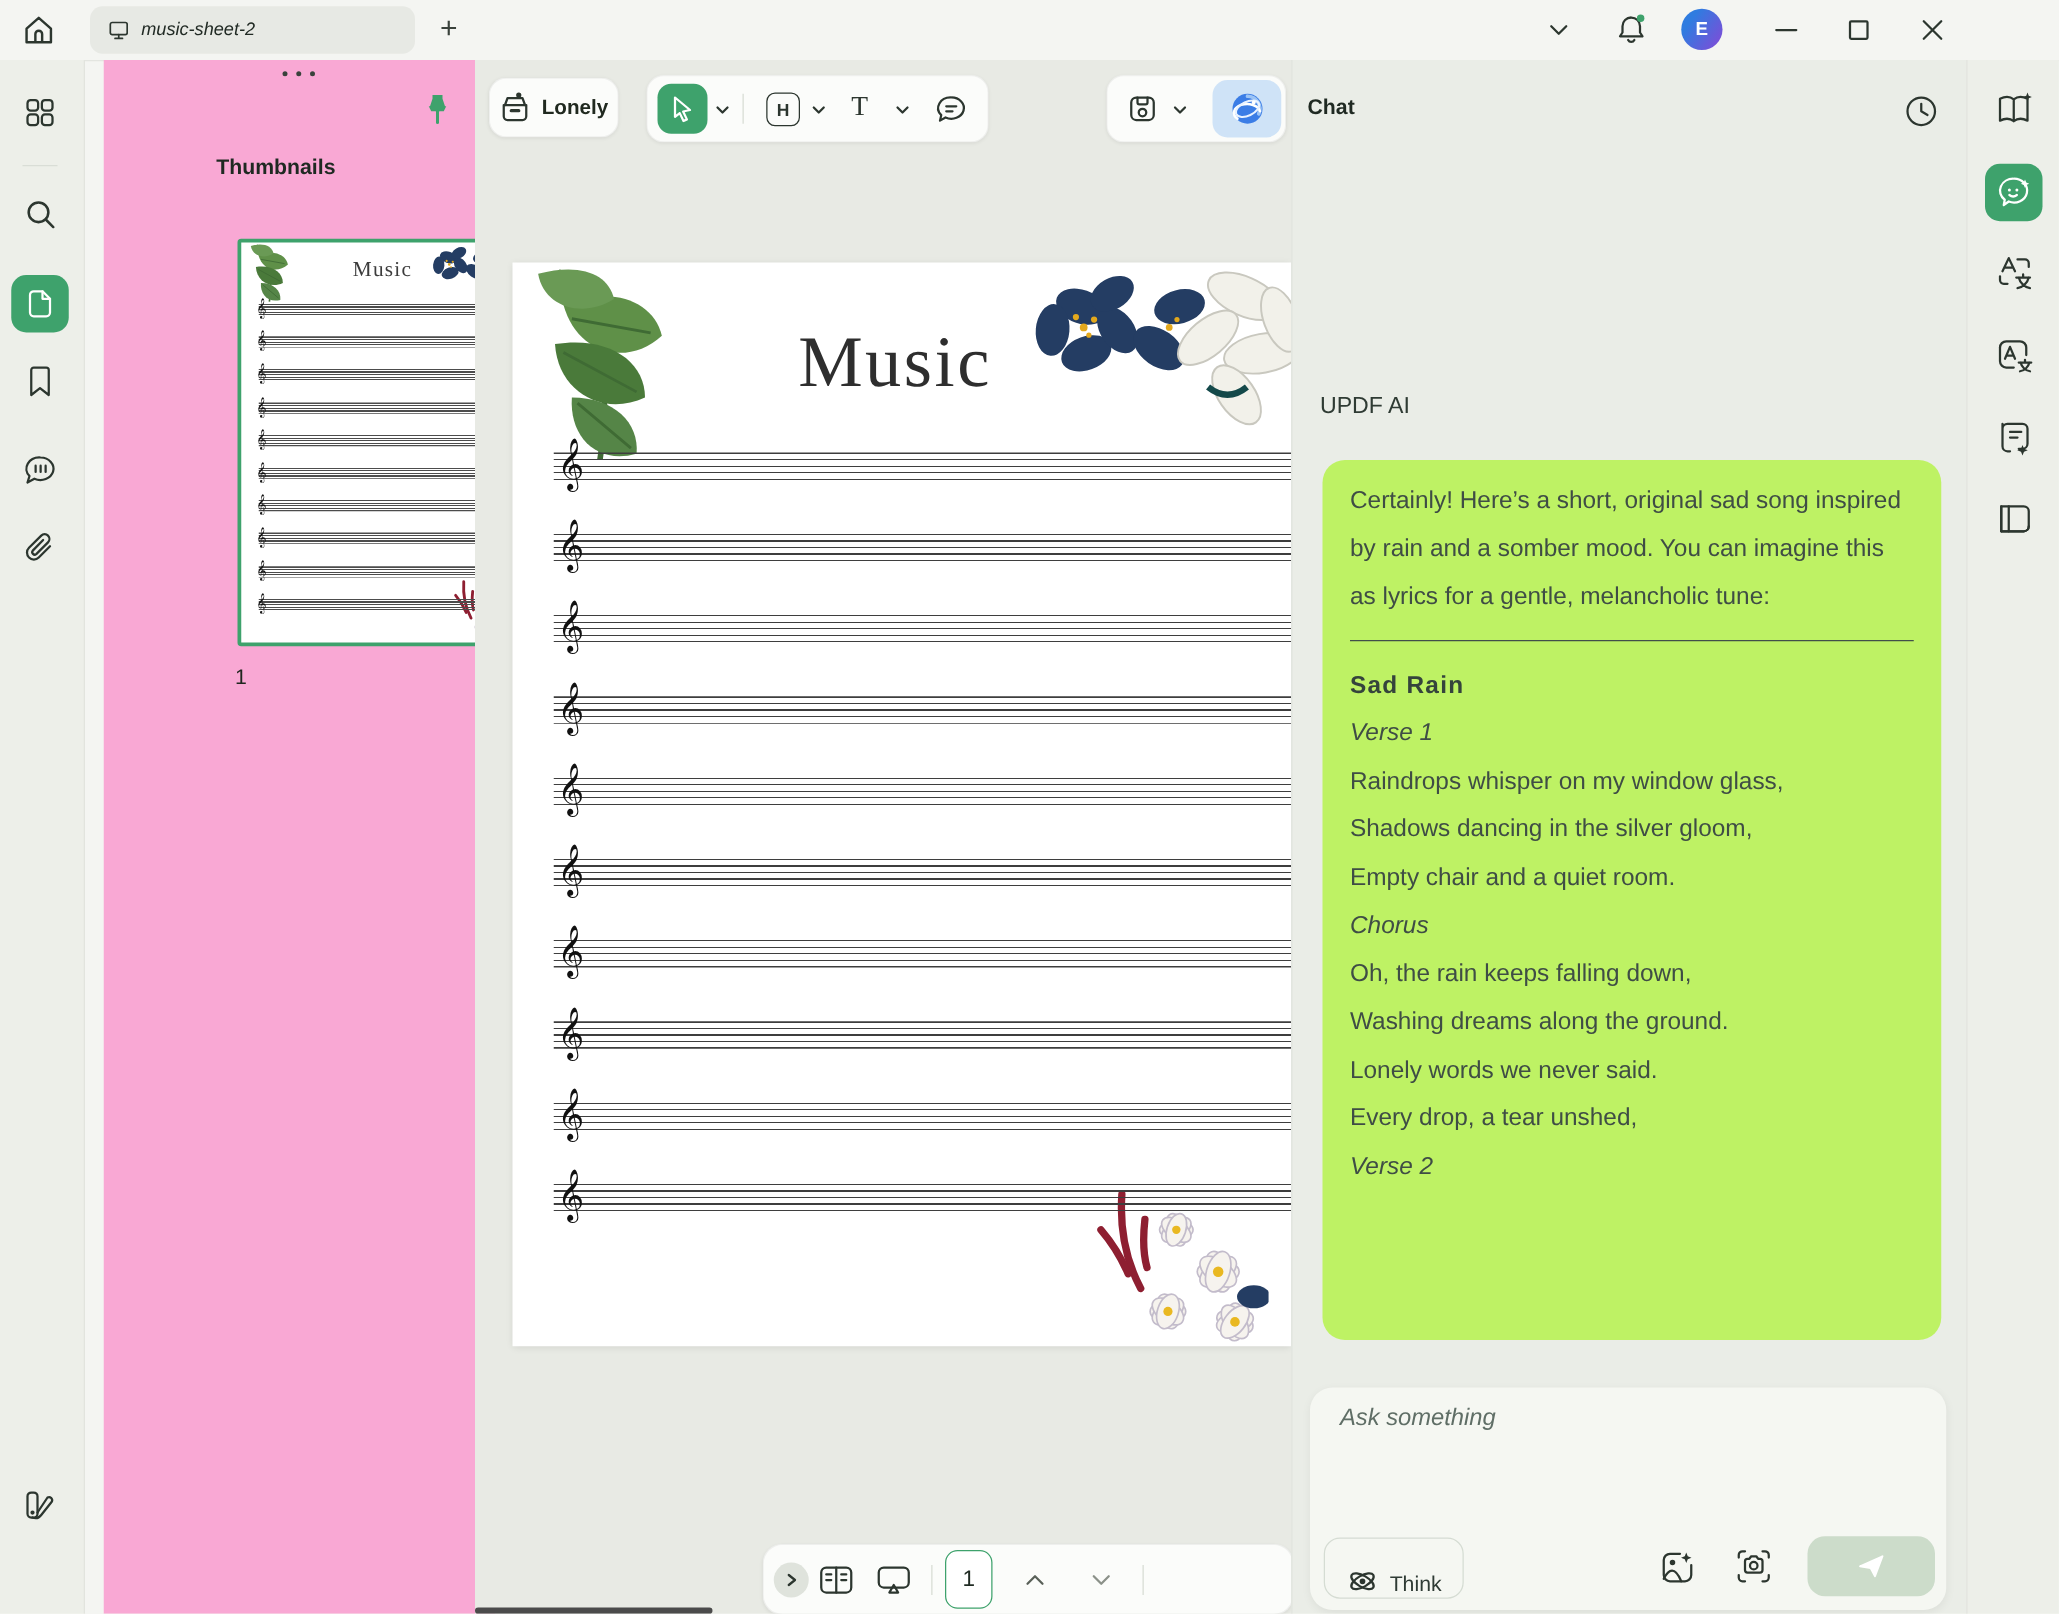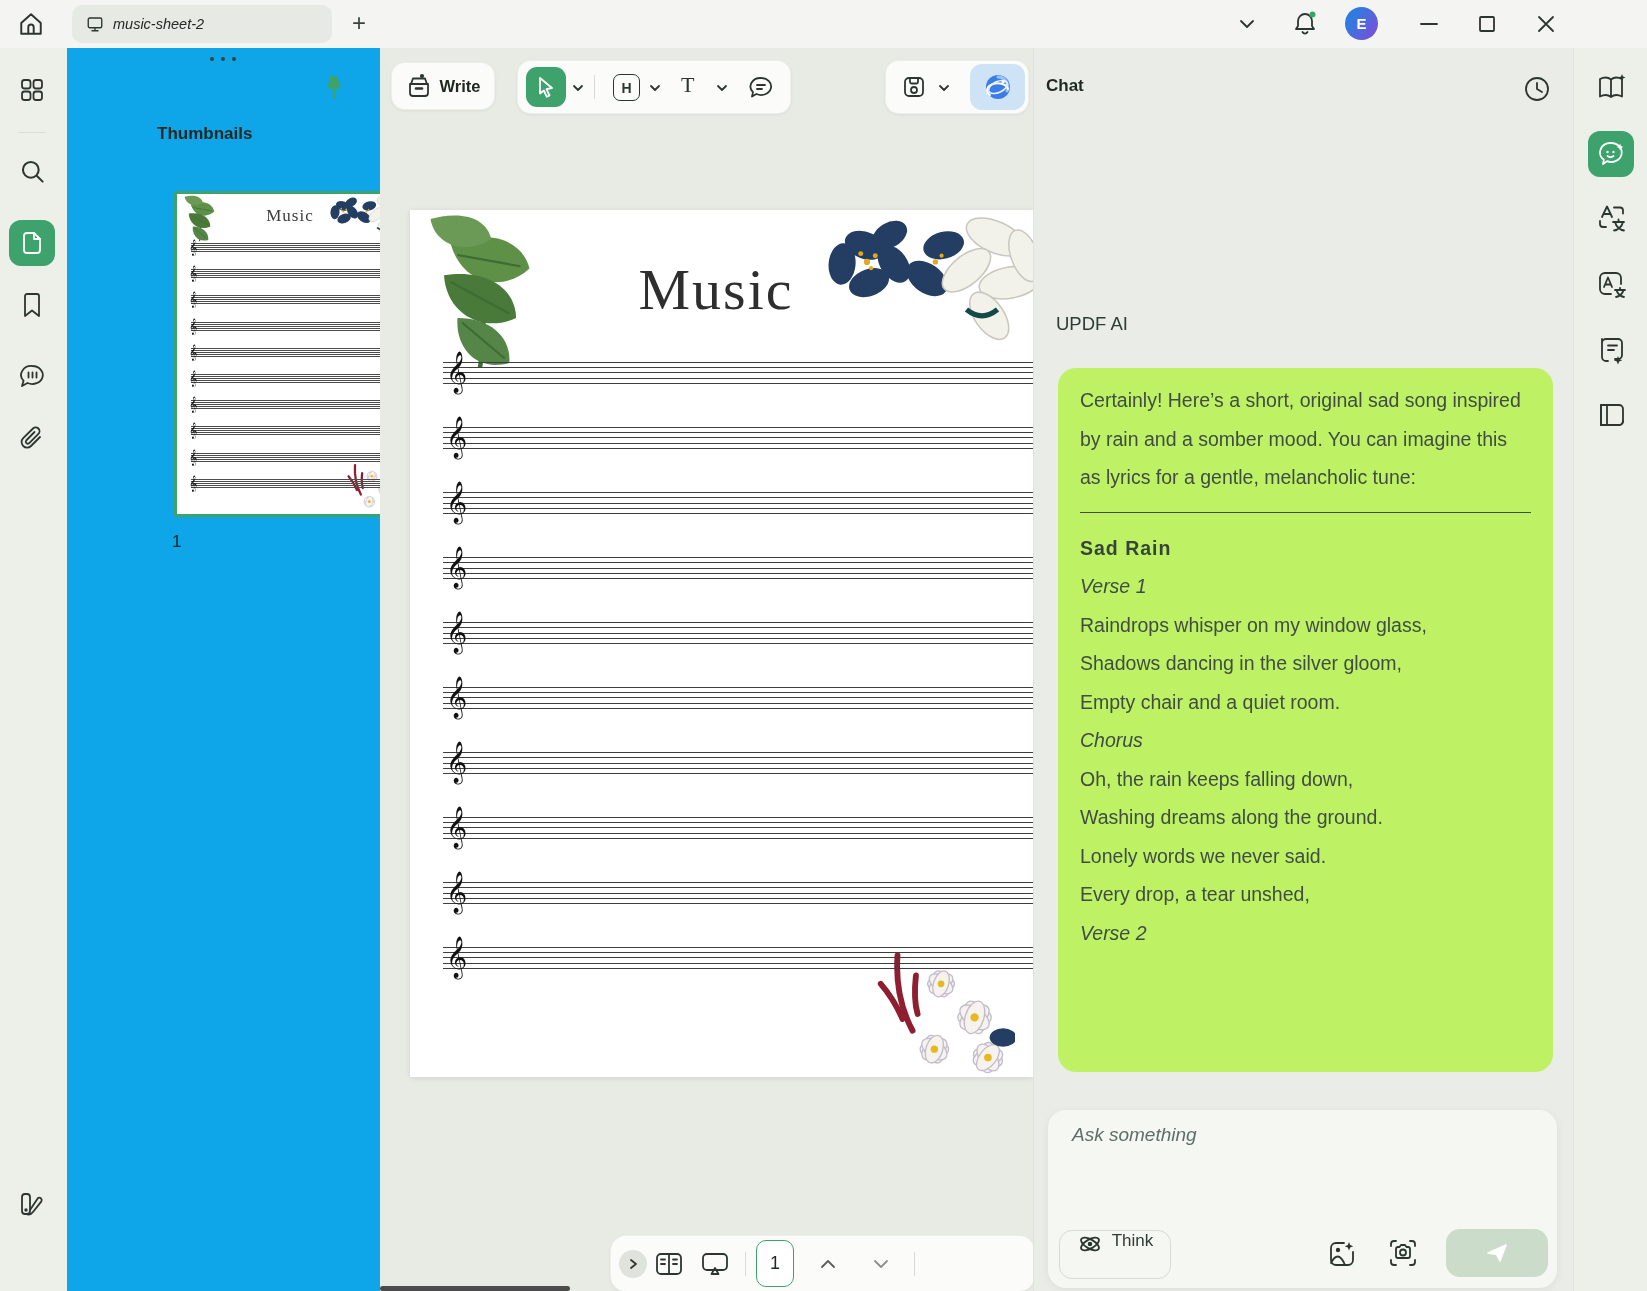--- a/index.html
+++ b/index.html
@@ -8,21 +8,21 @@
   .abs{position:absolute;}
   .ic{fill:none;stroke:#2c362f;stroke-width:1.8;stroke-linecap:round;stroke-linejoin:round;}
   .icw{fill:none;stroke:#fff;stroke-width:1.8;stroke-linecap:round;stroke-linejoin:round;}
   
   #titlebar{left:0;top:0;width:1647px;height:48px;background:#f4f5f2;border-bottom:1px solid #e3e5e0;}
   #tab{left:72px;top:5px;width:260px;height:38px;background:#e7e9e4;border-radius:10px;display:flex;align-items:center;gap:9px;padding-left:14px;box-sizing:border-box;font-style:italic;}
   #tab span{font-size:14.5px;color:#212a24;}
   .tbtn{display:flex;align-items:center;justify-content:center;cursor:default;}
   
   #left-rail{left:0;top:48px;width:67px;height:1243px;background:#edefe9;border-right:1px solid #e2e4de;}
-  #thumb-panel{left:67px;top:48px;width:313px;height:1243px;background:#0ea5e9;}
+  #thumb-panel{left:83px;top:48px;width:313px;height:1243px;background:#f9a8d4;}
   #doc-area{left:380px;top:48px;width:653px;height:1243px;background:#e8eae4;}
   #chat-panel{left:1033px;top:48px;width:540px;height:1243px;background:#eaede7;border-left:1px solid #e0e3dd;}
   #right-rail{left:1573px;top:48px;width:74px;height:1243px;background:#edefe9;border-left:1px solid #e2e4de;}
   .rail-btn{width:46px;height:46px;border-radius:12px;display:flex;align-items:center;justify-content:center;}
   .rail-btn.selected{background:#3ea26c;}
   
   #thumb-title{left:90px;top:76px;font-size:17px;font-weight:bold;color:#1f2922;}
   .dots3{display:flex;gap:7px;}
   .dots3 i{width:4px;height:4px;border-radius:2px;background:#3a423c;}
   #thumb-frame{left:107px;top:143px;width:232px;height:326px;border:3px solid #3ea26c;border-radius:3px;background:#fff;box-sizing:border-box;overflow:hidden;}
@@ -59,21 +59,21 @@
   #chat-title{left:12px;top:28px;font-size:17px;font-weight:bold;color:#1f2922;}
   #chat-history{left:487px;top:25px;width:32px;height:32px;display:flex;align-items:center;justify-content:center;}
   #user-bubble{left:24px;top:100px;width:495px;height:99px;background:#dbe0d7;border-radius:18px;box-sizing:border-box;padding:13px 22px;font-size:19.5px;line-height:38px;color:#333c36;}
   #ai-name{left:22px;top:265px;font-size:18.5px;font-weight:500;color:#2f3b34;}
   #ai-card{left:24px;top:320px;width:495px;height:704px;background:#bef264;border-radius:18px;box-sizing:border-box;padding:13px 22px;font-size:19.5px;line-height:38.5px;color:#3f4d45;overflow:hidden;}
   #ai-card hr{border:none;border-top:1.4px solid #41504a;margin:15px 0 16px 0;}
   #song-title{font-weight:bold;color:#35443c;letter-spacing:1px;}
   .lyr-head{font-style:italic;}
   #input-card{left:14px;top:1062px;width:509px;height:178px;background:#f5f7f2;border-radius:18px;box-shadow:0 2px 8px rgba(0,0,0,0.06);}
   #ask-ph{position:absolute;left:24px;top:14px;font-size:19px;color:#5f6e66;font-style:italic;}
-  #think-btn{position:absolute;left:11px;top:120px;width:110px;height:47px;border:1px solid #d5dcd3;border-radius:13px;display:flex;align-items:flex-start;justify-content:center;gap:9px;background:#f5f7f2;}
+  #think-btn{position:absolute;left:11px;top:120px;width:110px;height:47px;border:1px solid #d5dcd3;border-radius:13px;display:flex;align-items:flex-end;justify-content:center;gap:9px;background:#f5f7f2;}
   #think-btn span{font-size:17px;color:#2f3b35;}
   #send-btn{position:absolute;left:398px;top:119px;width:102px;height:48px;background:#ccdcca;border-radius:14px;display:flex;align-items:center;justify-content:center;}
 </style>
 </head>
 <body>
 
 <div id="app">
 
   <svg width="0" height="0" style="position:absolute">
     <defs>
@@ -316,21 +316,21 @@
 
   <div id="doc-area" class="abs">
 
     <div id="tools-btn" class="abs bar">
       <svg class="ic" width="26" height="26" viewBox="0 0 26 26">
           <path d="M4 11 h18 v9 a3 3 0 0 1 -3 3 H7 a3 3 0 0 1 -3-3 Z"></path>
           <path d="M5 11 L7 5.5 L19 5.5 L21 11"></path>
           <path d="M10 15.5 h6" stroke-width="2.6"></path>
           <circle cx="16" cy="3" r="1.2" fill="#2c362f"></circle>
         </svg>
-      <span>Write</span>
+      <span>Lonely</span>
     </div>
     <div id="tgroup1" class="abs bar">
       <div id="cursor-btn" class="abs">
         <svg width="20" height="22" viewBox="0 0 20 22">
             <path d="M4 2 L16 12 L10.5 13.2 L13.5 19.5 L10.8 20.8 L7.8 14.5 L4 17.5 Z" fill="none" stroke="#fff" stroke-width="1.8" stroke-linejoin="round"></path>
           </svg>
       </div>
       <svg class="abs ic chev" style="left:54px;top:23px;" viewBox="0 0 12 8">
           <polyline points="2,2 6,6 10,2"></polyline>
         </svg>

